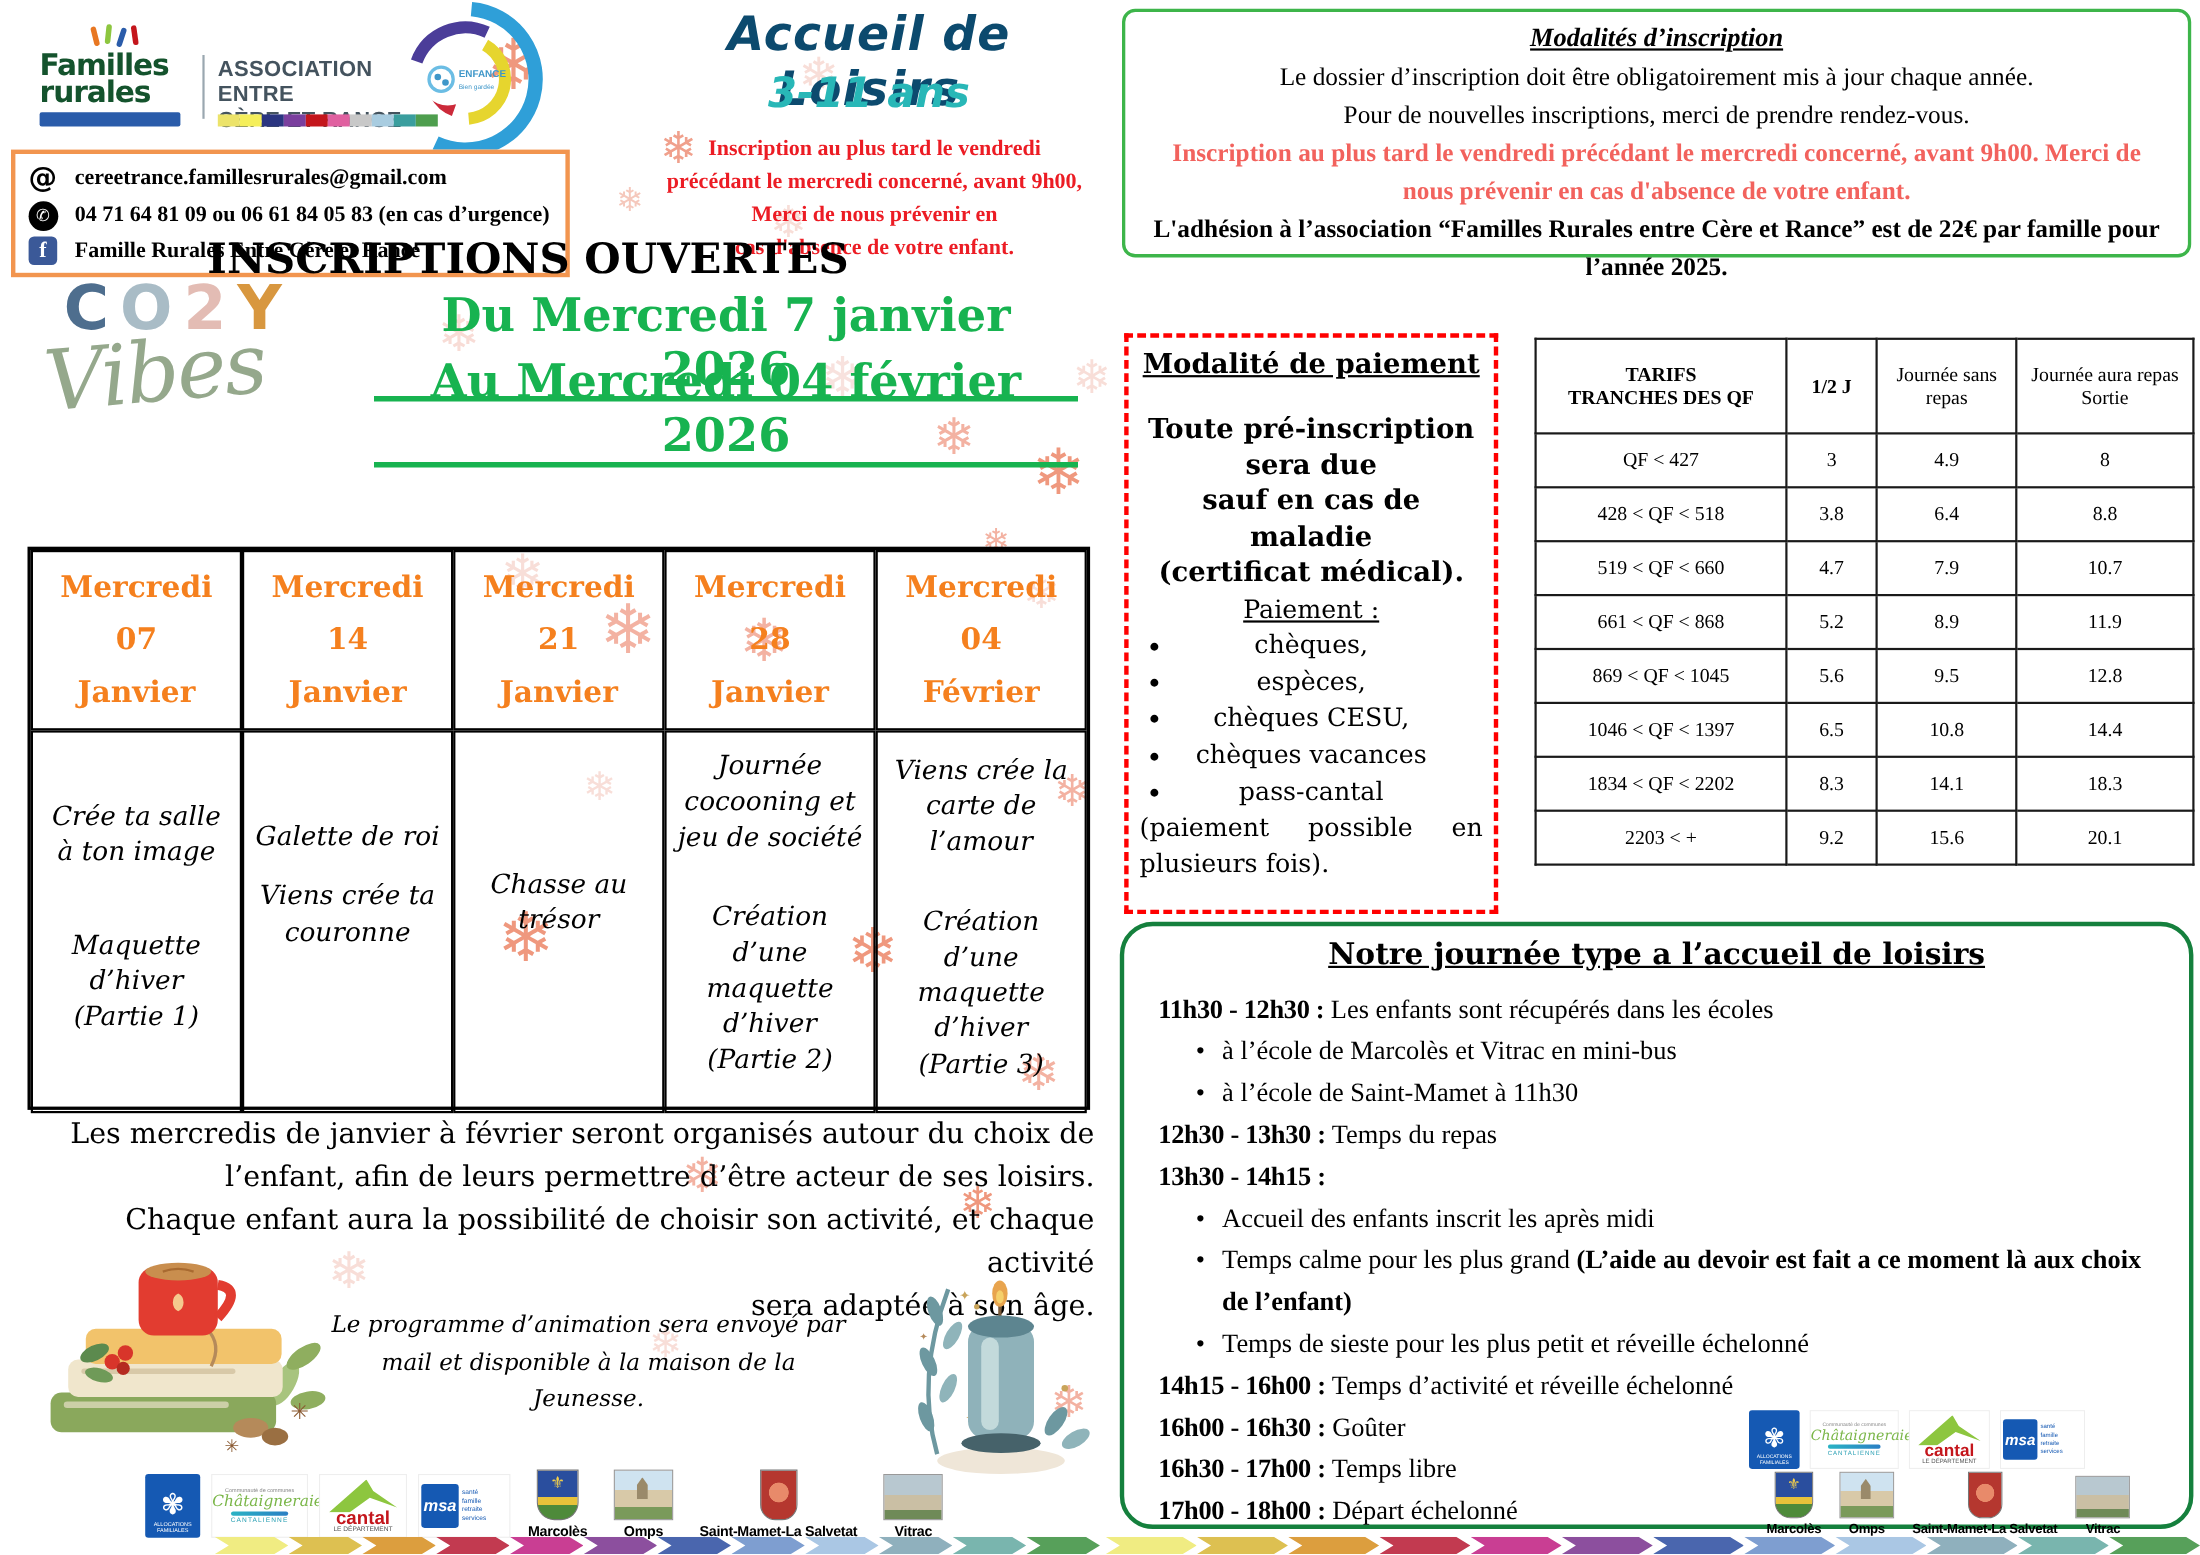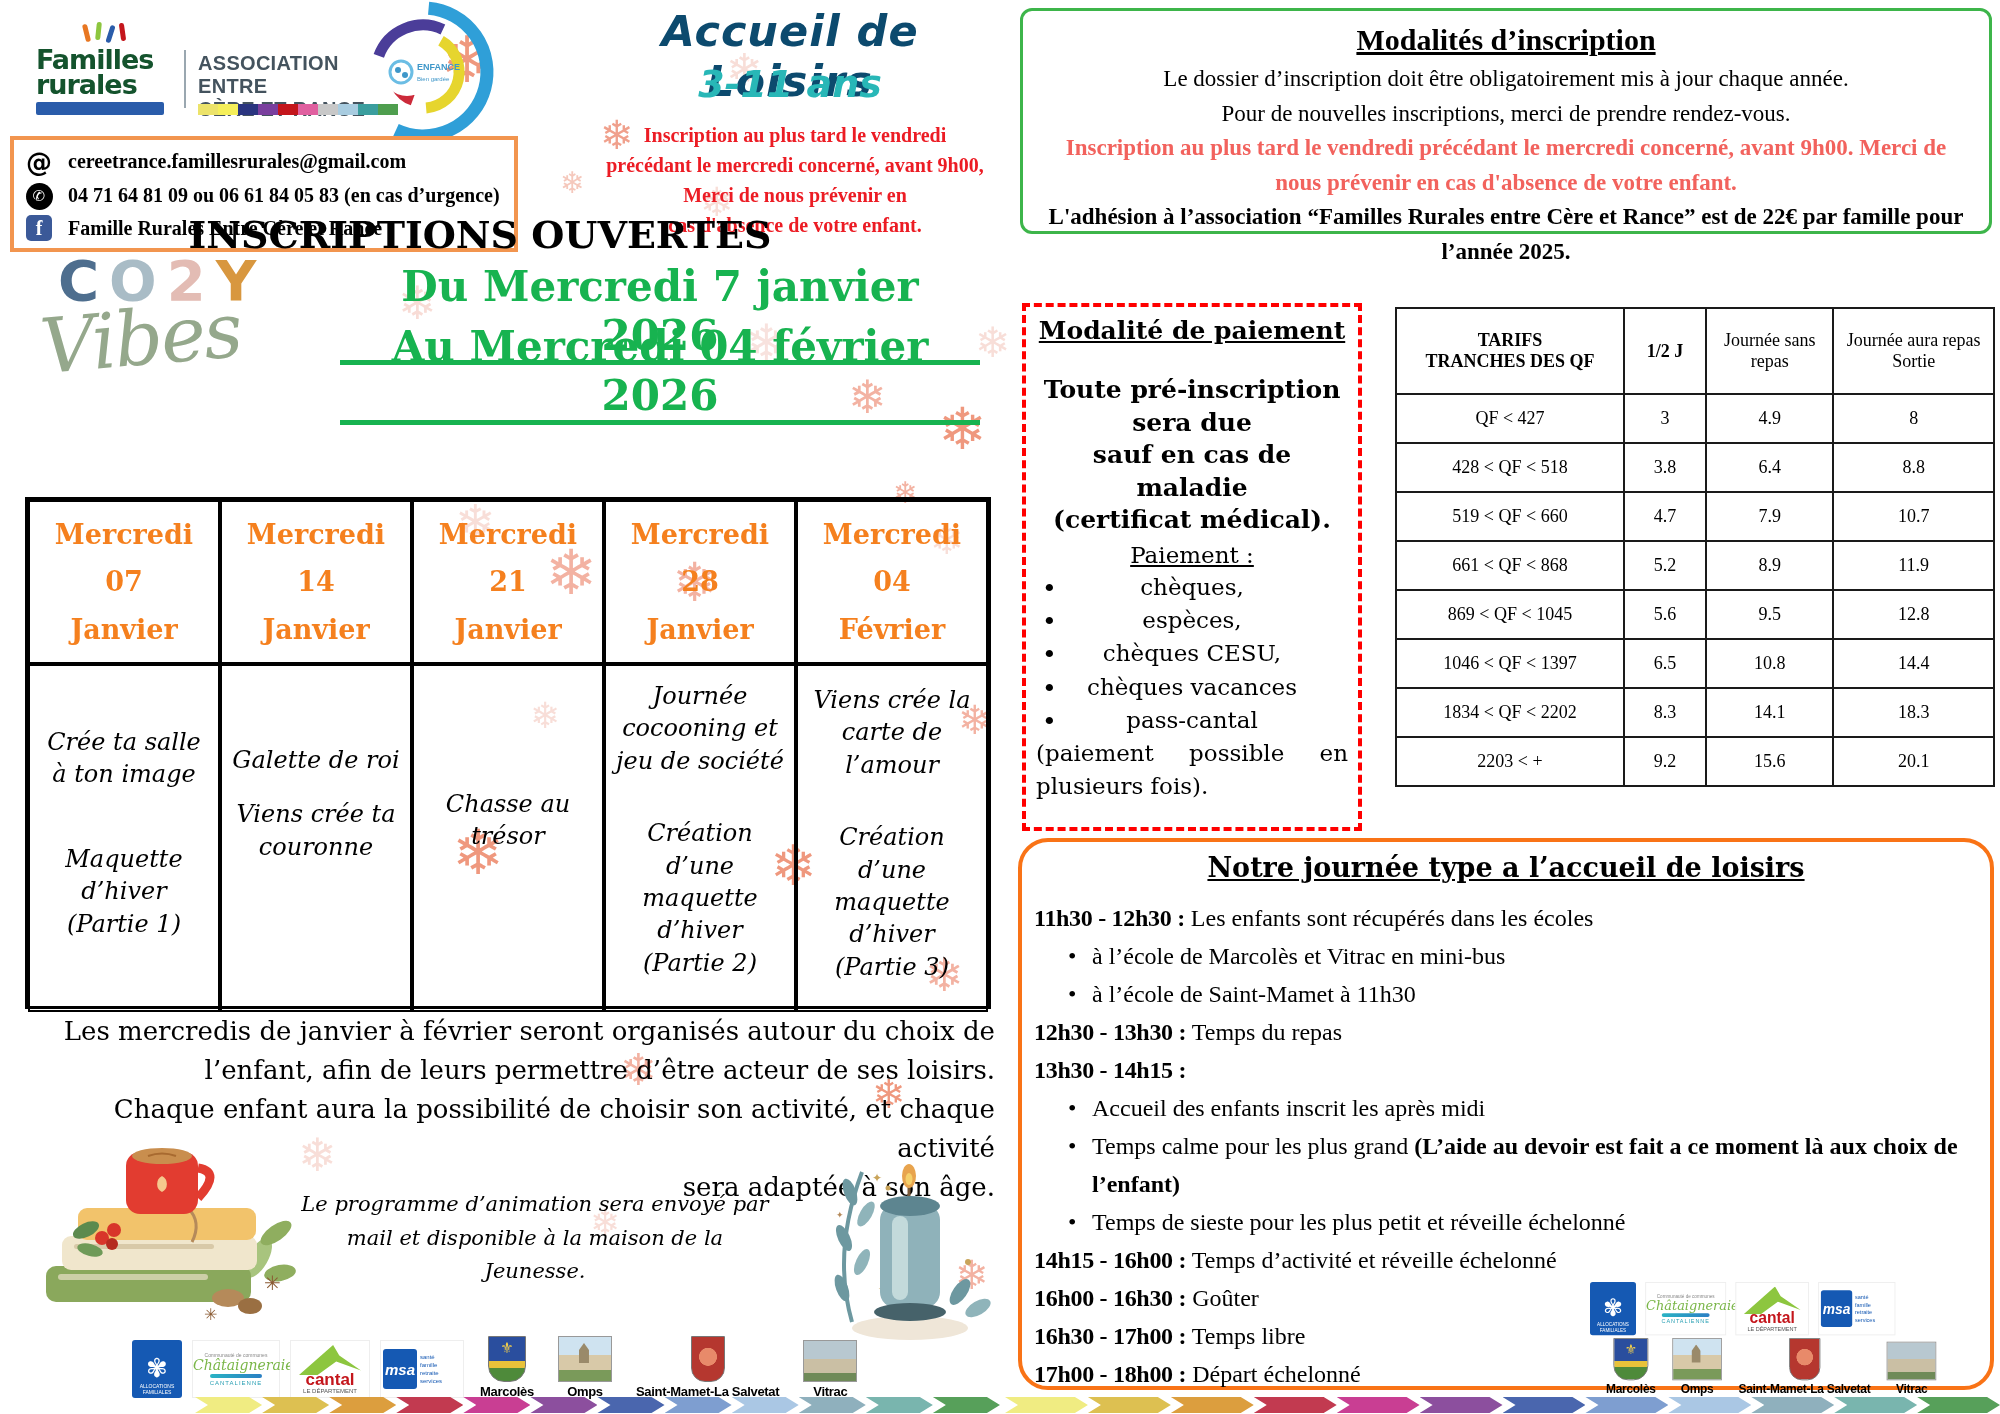--- a/index.html
+++ b/index.html
@@ -48,21 +48,21 @@
               font-family:"DejaVu Sans",sans-serif;font-weight:bold;font-style:italic;
               font-size:43px;letter-spacing:1px;}
   #title-sub{left:575px;top:62px;width:430px;text-align:center;color:#28b7b7;
              font-family:"DejaVu Sans",sans-serif;font-weight:bold;font-style:italic;font-size:38px;}
   #red-note{left:580px;top:120px;width:430px;text-align:center;color:#ec1c24;font-weight:bold;
             font-size:20px;line-height:1.5;}
 
   
   #modalites{left:1020px;top:8px;width:972px;height:226px;border:3px solid #3db54a;border-radius:12px;
              background:#fff;box-sizing:border-box;padding:6px 18px;text-align:center;font-size:23px;line-height:1.5;}
-  #modalites .m-title{font-weight:bold;text-decoration:underline;font-size:30px;}
+  #modalites .m-title{font-weight:bold;text-decoration:underline;font-size:24px;font-style:italic;}
   #modalites .red-bold{color:#f2625d;font-weight:bold;}
   #modalites .blk-bold{font-weight:bold;}
 
   
   #insc-open{left:180px;top:212px;width:600px;text-align:center;font-family:"DejaVu Serif",serif;
              font-weight:bold;font-size:38px;letter-spacing:0px;}
   #cozy{left:58px;top:248px;width:300px;font-family:"DejaVu Sans",sans-serif;font-weight:bold;
         font-size:56px;letter-spacing:10px;}
   #vibes{left:40px;top:288px;width:330px;font-family:"DejaVu Serif",serif;font-style:italic;
          font-size:76px;color:#95a88c;transform:rotate(-5deg);letter-spacing:-2px;}
@@ -106,22 +106,22 @@
   
   #tarifs{left:1395px;top:307px;width:600px;border-collapse:collapse;table-layout:fixed;
           font-size:18px;text-align:center;background:#fff;}
   #tarifs td{border:2px solid #1a1a1a;vertical-align:middle;padding:0 4px;}
   #tarifs tr.th td{height:84px;}
   #tarifs tr.tr td{height:47px;}
   #tarifs .b{font-weight:bold;}
   .w1{width:39%;} .w2{width:13%;} .w3{width:21%;} .w4{width:27%;}
 
   
-  #journee{left:1018px;top:838px;width:976px;height:552px;border:4px solid #f97316;border-radius:30px;
-           background:#fff;box-sizing:border-box;padding:10px 12px;}
+  #journee{left:1018px;top:838px;width:976px;height:552px;border:4px solid #15803d;border-radius:30px;
+           background:#fff;box-sizing:border-box;padding:10px 31px;}
   #journee .j-title{text-align:center;font-weight:bold;text-decoration:underline;font-size:27px;
                     font-family:"DejaVu Serif",serif;margin-bottom:16px;}
   .jline{font-size:24px;line-height:38px;}
   .jline b{letter-spacing:-.3px;}
   .jbullet{position:relative;padding-left:58px;font-size:24px;line-height:38px;}
   .jbullet::before{content:"•";position:absolute;left:34px;}
 
   
   .logos-row{position:absolute;display:flex;align-items:flex-end;gap:10px;}
   .lg{display:flex;flex-direction:column;align-items:center;}

